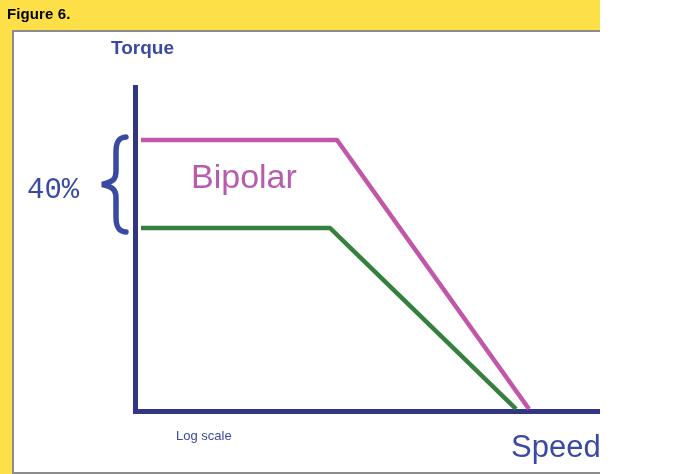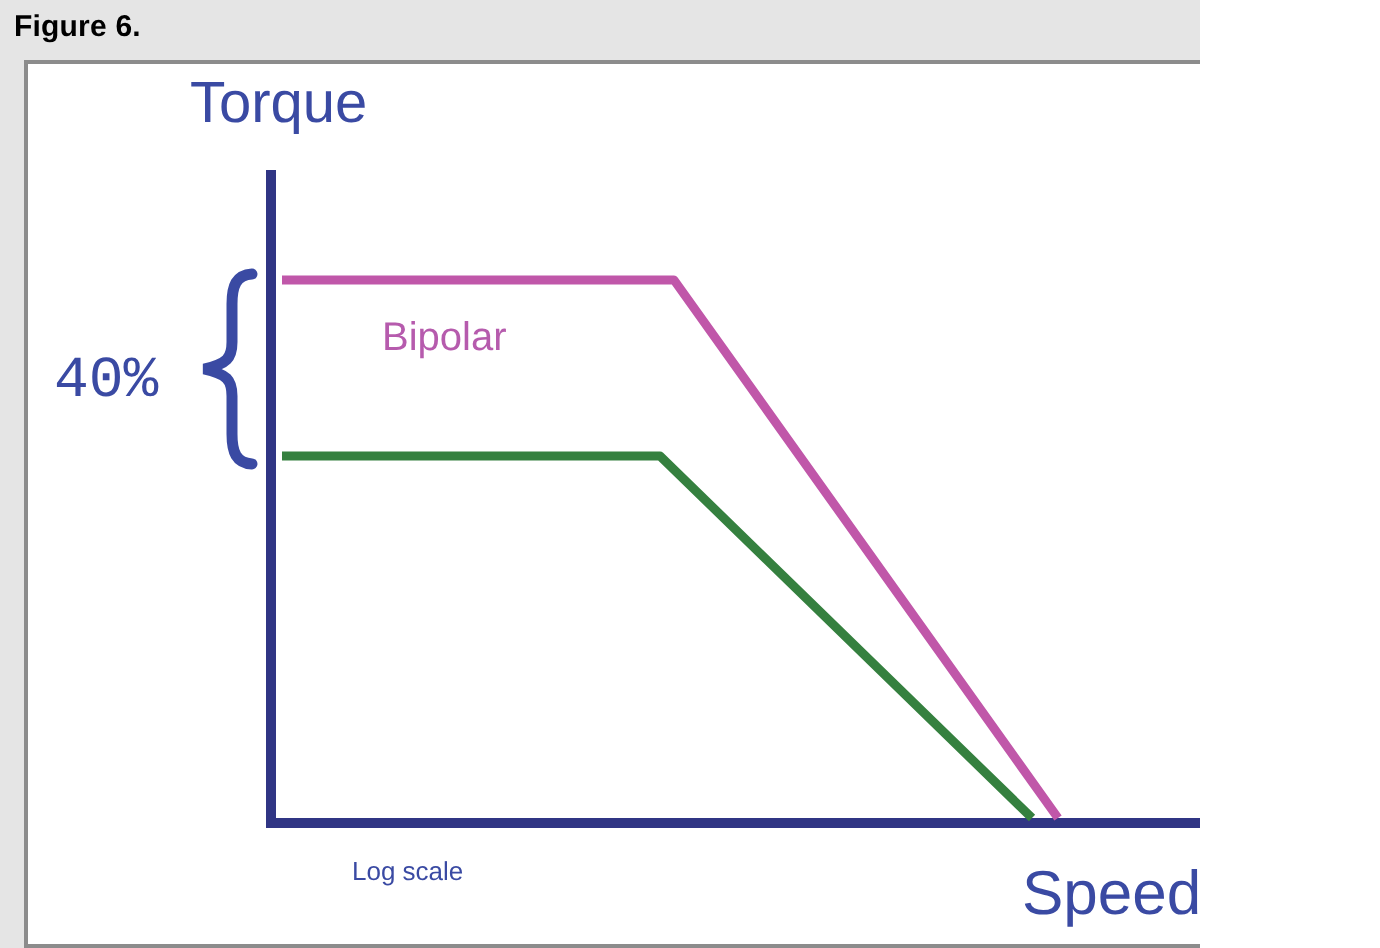--- a/index.html
+++ b/index.html
@@ -1,20 +1,20 @@
 <!DOCTYPE html>
 <html><head>
 <meta charset="utf-8">
 <style>
   html, body { margin: 0; padding: 0; background: #ffffff; }
   .canvas {
     position: relative;
     width: 600px;
     height: 474px;
-    background: #e5e5e5;
+    background: #fde047;
     font-family: "Liberation Sans", "DejaVu Sans", sans-serif;
     overflow: hidden;
   }
   .fig-caption {
     position: absolute;
     left: 7px; top: 5px;
     display: flex;
     font-size: 15px;
     font-weight: bold;
     color: #000000;
@@ -36,23 +36,23 @@
     pointer-events: none;
   }
   .lbl {
     position: absolute;
     white-space: nowrap;
     line-height: 1;
   }
   .blue   { color: #3a4aa3; }
   .magenta{ color: #b65bad; }
   .green  { color: #35803f; }
-  .lbl-torque   { left: 95px;  top: 38px;  font-size: 29px; }
+  .lbl-torque   { left: 111px;  top: 38px;  font-size: 19px; font-weight: bold; }
   .lbl-pct      { left: 27px;  top: 176px; font-size: 29px; font-family: Liberation Mono, monospace; }
-  .lbl-bipolar  { left: 191px; top: 159px; font-size: 20px; }
+  .lbl-bipolar  { left: 191px; top: 159px; font-size: 34px; }
   .lbl-unipolar { left: 182px; top: 248px; font-size: 29px; }
   .lbl-logscale { left: 176px; top: 429px; font-size: 13px; }
   .lbl-speed    { left: 511px; top: 431px; font-size: 31px; }
 </style>
 </head>
 <body>
 
 <div class="canvas">
 
   <div class="fig-caption">

